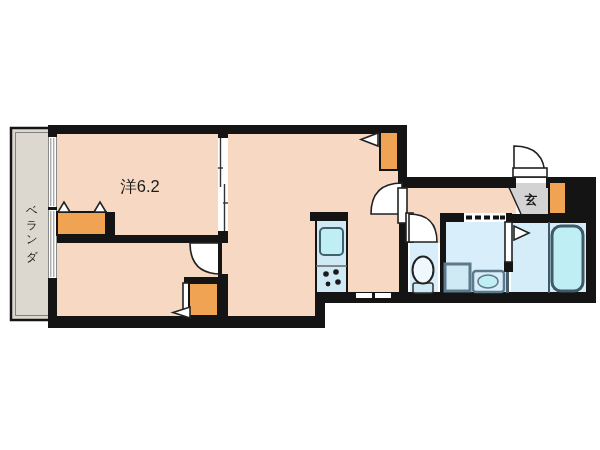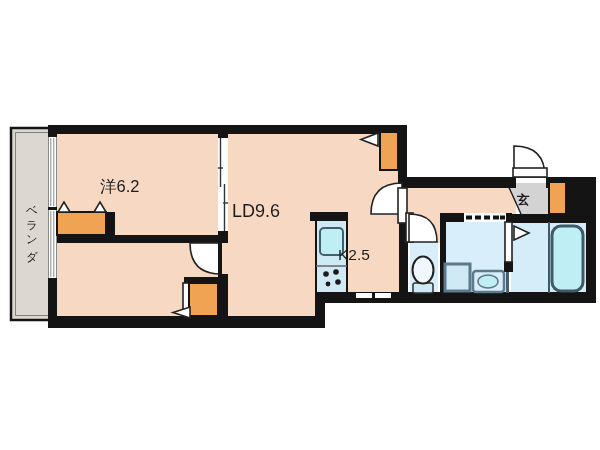--- a/index.html
+++ b/index.html
@@ -11,21 +11,21 @@
   .floor-wet{fill:var(--c-wet,#d9eefb);}
   .floor-bath{fill:var(--c-bath_floor,#d5edf8);}
   .floor-genkan{fill:var(--c-genkan,#d3d3d3);}
   .closet{fill:var(--c-closet,#f0a453);stroke:#141414;stroke-width:2;}
   .doorpie{fill:#ffffff;stroke:#222;stroke-width:1.6;}
   .leaf{fill:#ffffff;stroke:#222;stroke-width:1.6;}
   .arrow{fill:#ffffff;stroke:#222;stroke-width:1.6;stroke-linejoin:miter;}
   .appliance{fill:var(--c-fixture,#cfe9f5);stroke:var(--c-appliance_stroke,#5d7a8a);stroke-width:3;}
   .thinline{stroke:#333;stroke-width:1.4;fill:none;}
   .winline{stroke:#8a8a8a;stroke-width:1;fill:none;}
-  .label{position:absolute;color:#1c1c1c;white-space:nowrap;}
+  .label{position:absolute;color:#1c1c1c;text-align:center;white-space:nowrap;}
   .lbl-room{font-size:16.5px;}
   .lbl-ld{font-size:18px;}
   .lbl-k{font-size:15.5px;}
   .lbl-gen{font-size:12.5px;font-weight:bold;}
   .lbl-veranda{writing-mode:vertical-rl;text-orientation:upright;font-size:11.5px;
                letter-spacing:2px;color:#222;}
 </style>
 </head>
 <body>
 
@@ -157,16 +157,14 @@
       <rect x="473" y="271" width="31" height="21" rx="3" fill="#d8edf8" stroke="#5d7a8a" stroke-width="2.5"></rect>
       <ellipse cx="488" cy="281.5" rx="10" ry="6.5" style="fill:var(--c-fixture_deep,#bfeef5)" stroke="#5d7a8a" stroke-width="1.5"></ellipse>
     </g>
 
     <rect x="552" y="226" width="31" height="65" rx="9" style="fill:var(--c-fixture_deep,#bfeef5)" stroke="#3f5a66" stroke-width="3"></rect>
   </g>
 </svg>
 
   <div class="label lbl-veranda" style="left:24px;top:197px;">ベランダ</div>
   <div class="label lbl-room" style="left:100px;top:176px;width:80px;">洋6.2</div>
-  <div class="label lbl-ld" style="left:232px;top:201px;width:90px;">LD9.6</div>
-  <div class="label lbl-k" style="left:338px;top:246px;width:70px;">K2.5</div>
   <div class="label lbl-gen" style="left:517px;top:192px;width:28px;">玄</div>
 </div>
 
 </body></html>

